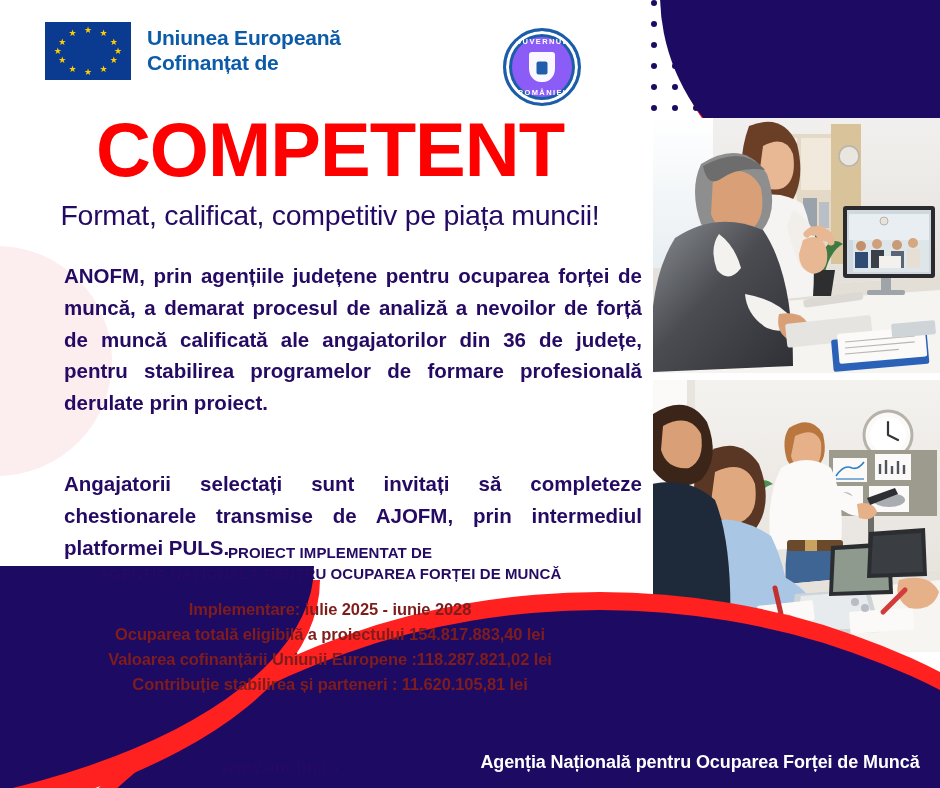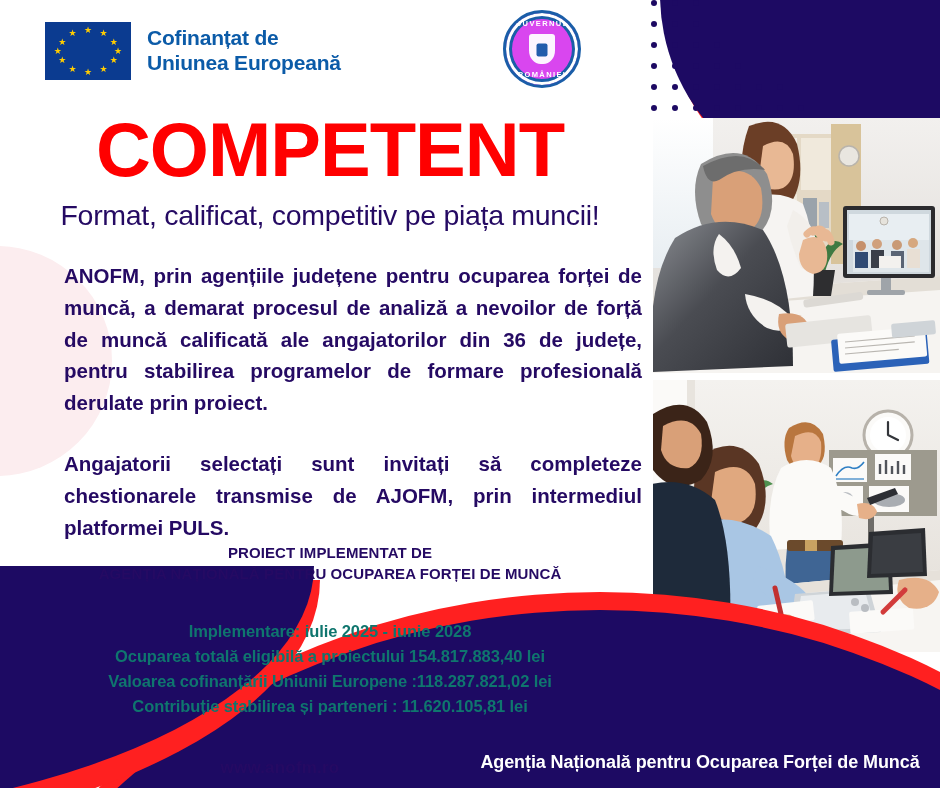--- a/index.html
+++ b/index.html
@@ -86,23 +86,23 @@
   .eu-flag .star{
     position:absolute;color:#FFCC00;font-size:9px;line-height:9px;
     transform:translate(-50%,-50%);
   }
   .eu-text{
     color:#0B5BA8;font-weight:bold;font-size:21px;line-height:1.18;
     letter-spacing:-0.2px;white-space:nowrap;
   }
 
   .gov-seal{
-    position:absolute;left:503px;top:10px;
+    position:absolute;left:503px;top:28px;
     width:72px;height:72px;border-radius:50%;
-    background:#d946ef;
+    background:#8b5cf6;
     border:3px solid #1A5EA8;
     box-shadow:inset 0 0 0 3px #ffffff, inset 0 0 0 6px #1A5EA8;
     display:flex;align-items:center;justify-content:center;
   }
   .gov-seal .seal-inner{
     position:relative;width:100%;height:100%;border-radius:50%;
     overflow:hidden;
   }
   .gov-seal .seal-top,.gov-seal .seal-bot{
     position:absolute;left:0;right:0;text-align:center;
@@ -135,31 +135,31 @@
     color:#250A63;font-weight:normal;
     font-size:28.5px;line-height:1.1;letter-spacing:-0.3px;
   }
 
   .para{
     position:absolute;color:#250A63;font-weight:bold;
     font-size:20.5px;line-height:1.55;
     text-align:justify;text-justify:inter-word;
   }
   .para-1{left:64px;top:260px;width:578px;}
-  .para-2{left:64px;top:448px;width:578px;}
+  .para-2{left:64px;top:468px;width:578px;}
 
   .implementer{
     position:absolute;left:20px;top:542px;width:620px;
     text-align:center;color:#250A63;font-weight:bold;
     font-size:15px;line-height:1.42;letter-spacing:.1px;
   }
   .figures{
     position:absolute;left:20px;top:597px;width:620px;
-    text-align:center;color:#0f766e;font-weight:bold;
-    font-size:16.5px;line-height:1.52;letter-spacing:-.1px;margin-top:22px;
+    text-align:center;color:#7f1d1d;font-weight:bold;
+    font-size:16.5px;line-height:1.52;letter-spacing:-.1px;
   }
   .figures div{white-space:nowrap;}
 
   .website{
     position:absolute;left:130px;top:758px;width:300px;
     text-align:center;color:#250A63;font-weight:bold;
     font-size:17px;letter-spacing:.2px;
   }
   .agency-footer{
     position:absolute;left:470px;top:752px;width:460px;
@@ -398,22 +398,22 @@
       <span class="star" style="left:80%;top:66%">★</span>
       <span class="star" style="left:68%;top:81%">★</span>
       <span class="star" style="left:50%;top:86%">★</span>
       <span class="star" style="left:32%;top:81%">★</span>
       <span class="star" style="left:20%;top:66%">★</span>
       <span class="star" style="left:15%;top:50%">★</span>
       <span class="star" style="left:20%;top:34%">★</span>
       <span class="star" style="left:32%;top:19%">★</span>
     </div>
     <div class="eu-text">
+      <div>Uniunea Europeană</div>
       <div>Cofinanțat de</div>
-      <div>Uniunea Europeană</div>
     </div>
   </div>
 
   <div class="gov-seal">
     <div class="seal-inner">
       <div class="seal-top">GUVERNUL</div>
       <div class="seal-crest"></div>
       <div class="seal-bot">ROMÂNIEI</div>
     </div>
   </div>

